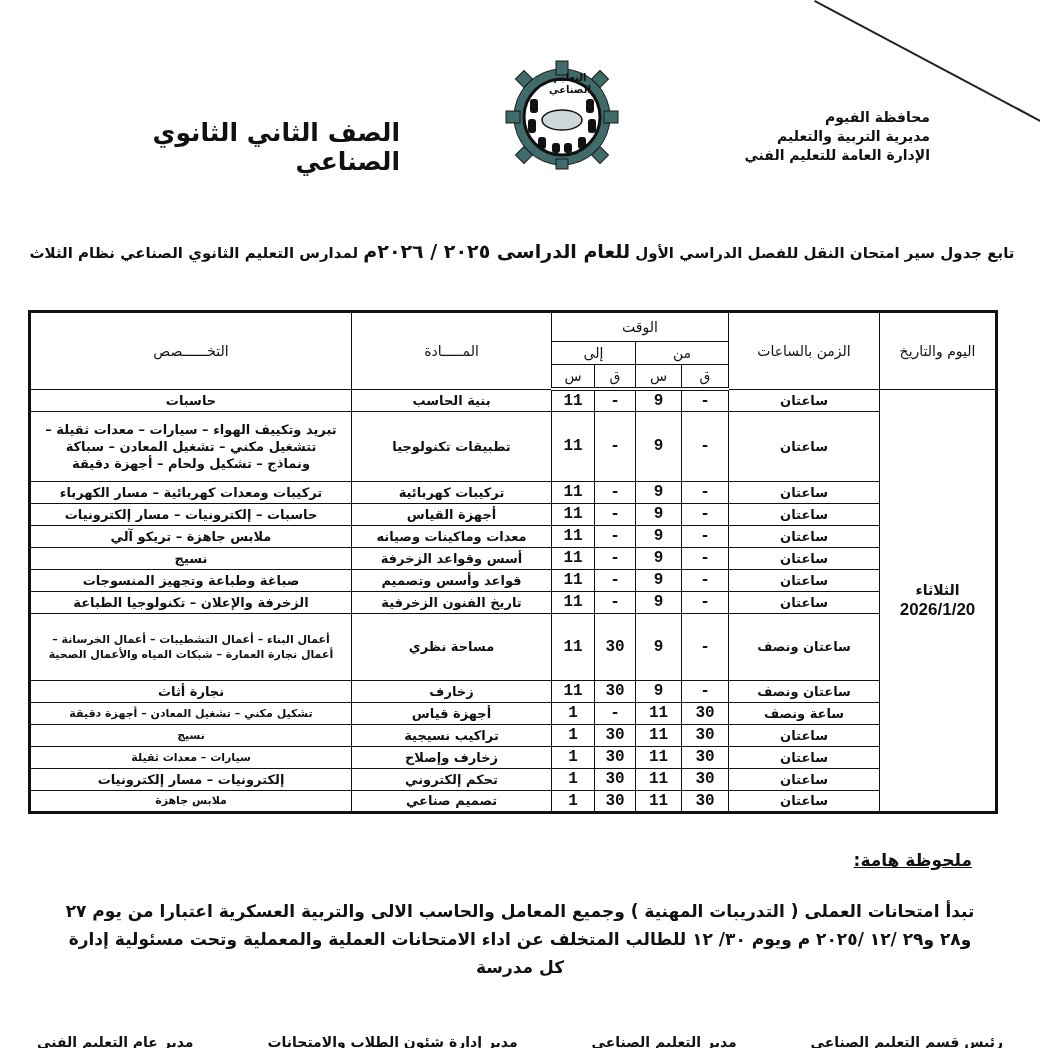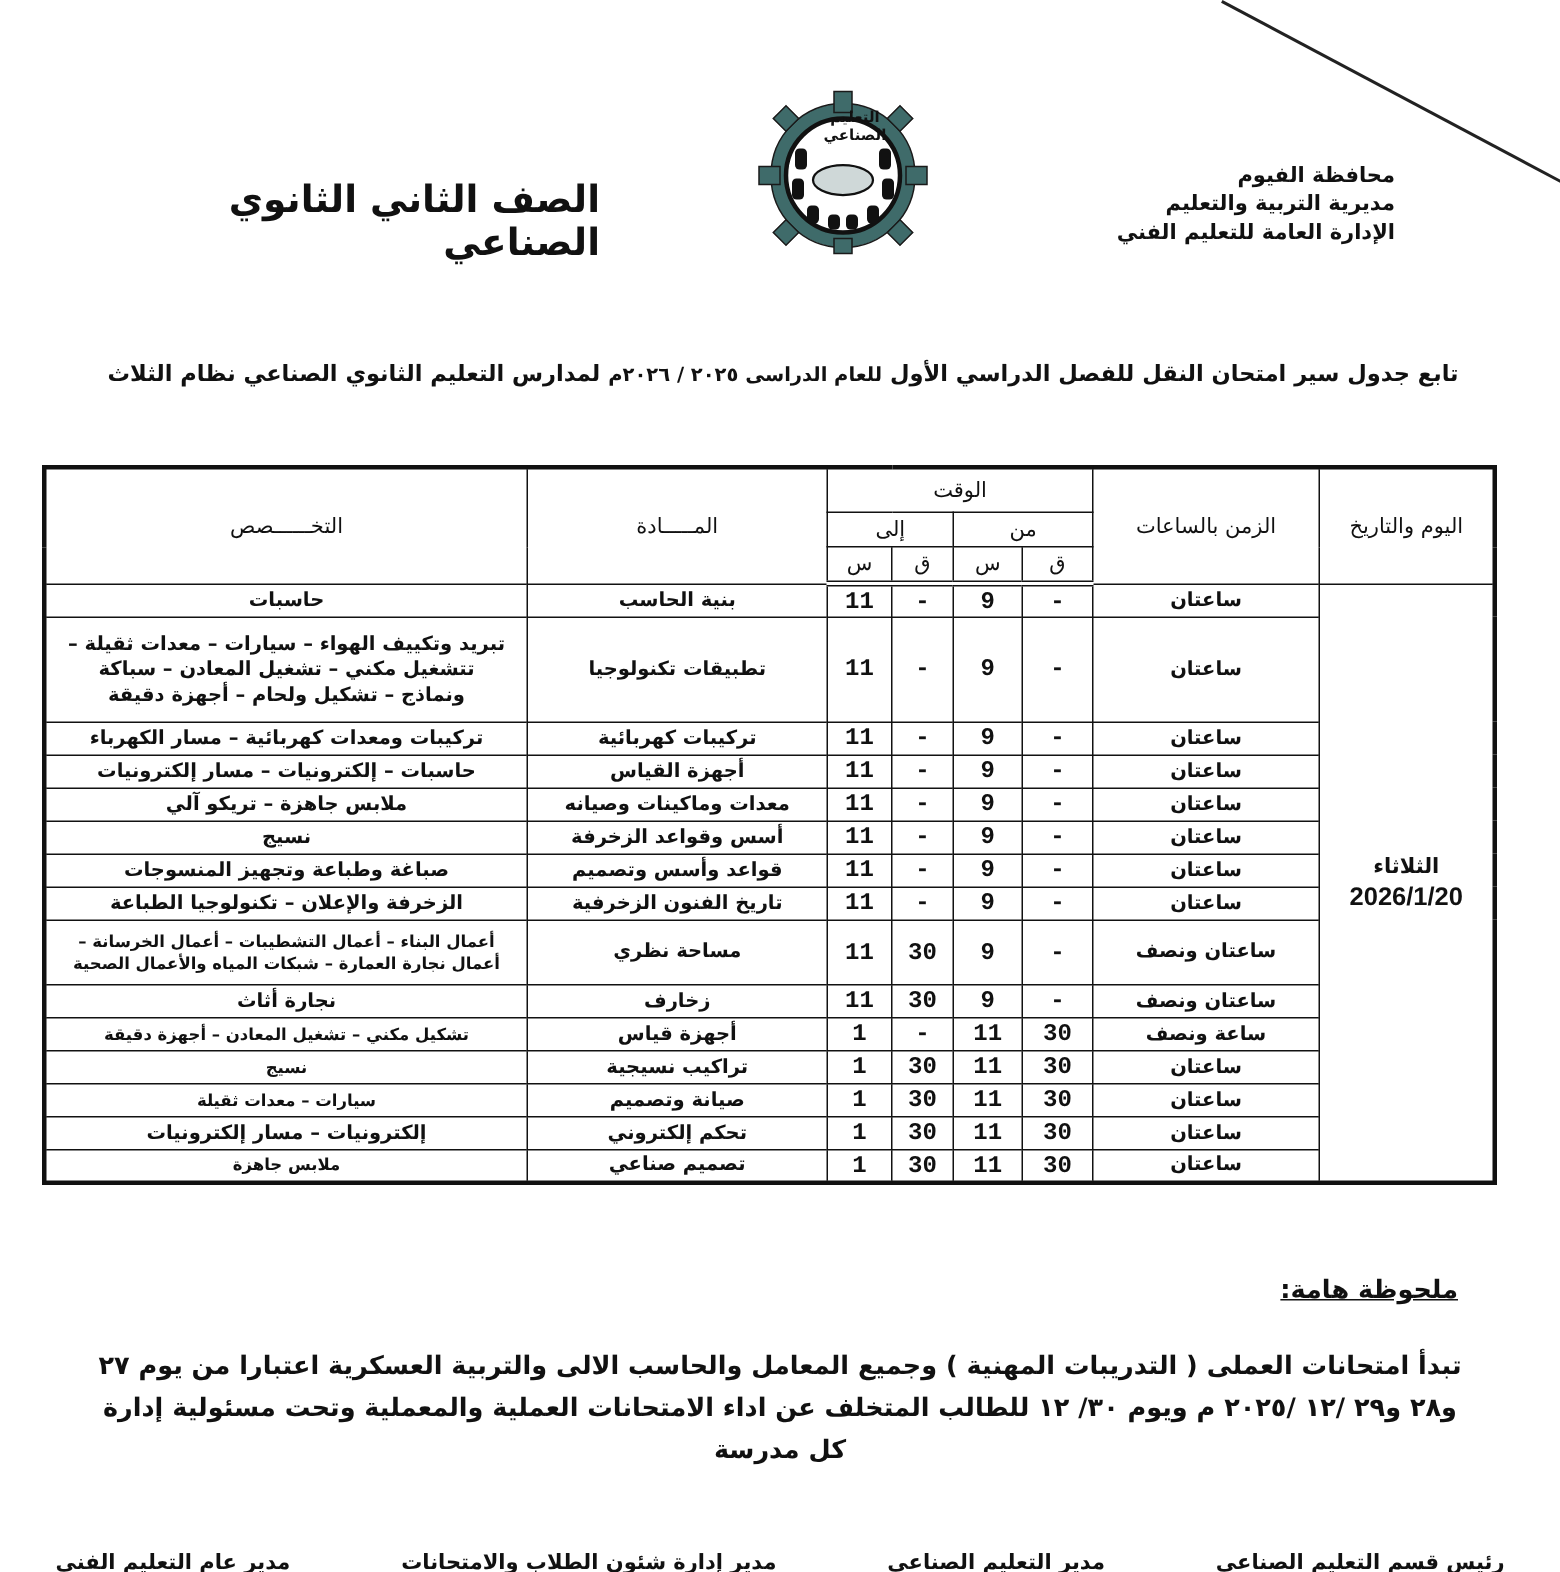--- a/index.html
+++ b/index.html
@@ -19,21 +19,21 @@
     position: absolute; left: 500px; top: 55px; width: 125px; height: 115px;
   }
   .grade-title {
     position: absolute; left: 100px; top: 118px; width: 300px;
     direction: rtl; text-align: right; font-size: 25px; font-weight: bold;
   }
   .subtitle {
     position: absolute; left: 22px; top: 240px; width: 1000px;
     direction: rtl; text-align: center; font-size: 15px; font-weight: bold; white-space: nowrap;
   }
-  .subtitle .big { font-size: 13px; }
+  .subtitle .big { font-size: 19px; }
 
   table.schedule {
     position: absolute; left: 28px; top: 310px; width: 967px;
     border-collapse: collapse; direction: rtl; table-layout: fixed;
     border: 3px solid #111;
   }
   table.schedule td, table.schedule th {
     border: 1.5px solid #111; text-align: center; padding: 0; font-weight: bold;
   }
   table.schedule th { font-size: 14px; font-weight: normal; }
@@ -222,21 +222,21 @@
       <td class="subj">تاريخ الفنون الزخرفية</td>
       <td class="spec">الزخرفة والإعلان – تكنولوجيا الطباعة</td>
     </tr>
     <tr class="r-tall2">
       <td class="dur">ساعتان ونصف</td>
       <td class="num">-</td>
       <td class="num">9</td>
       <td class="num">30</td>
       <td class="num">11</td>
       <td class="subj">مساحة نظري</td>
-      <td class="spec small" style="padding:6px 6px">أعمال البناء – أعمال التشطيبات – أعمال الخرسانة – أعمال نجارة العمارة – شبكات المياه والأعمال الصحية</td>
+      <td class="spec small" style="padding:18px 6px">أعمال البناء – أعمال التشطيبات – أعمال الخرسانة – أعمال نجارة العمارة – شبكات المياه والأعمال الصحية</td>
     </tr>
     <tr class="r">
       <td class="dur">ساعتان ونصف</td>
       <td class="num">-</td>
       <td class="num">9</td>
       <td class="num">30</td>
       <td class="num">11</td>
       <td class="subj">زخارف</td>
       <td class="spec">نجارة أثاث</td>
     </tr>
@@ -257,21 +257,21 @@
       <td class="num">1</td>
       <td class="subj">تراكيب نسيجية</td>
       <td class="spec small">نسيج</td>
     </tr>
     <tr class="r">
       <td class="dur">ساعتان</td>
       <td class="num">30</td>
       <td class="num">11</td>
       <td class="num">30</td>
       <td class="num">1</td>
-      <td class="subj">صيانة وتصميم</td>
+      <td class="subj">زخارف وإصلاح</td>
       <td class="spec small">سيارات – معدات ثقيلة</td>
     </tr>
     <tr class="r">
       <td class="dur">ساعتان</td>
       <td class="num">30</td>
       <td class="num">11</td>
       <td class="num">30</td>
       <td class="num">1</td>
       <td class="subj">تحكم إلكتروني</td>
       <td class="spec">إلكترونيات – مسار إلكترونيات</td>

